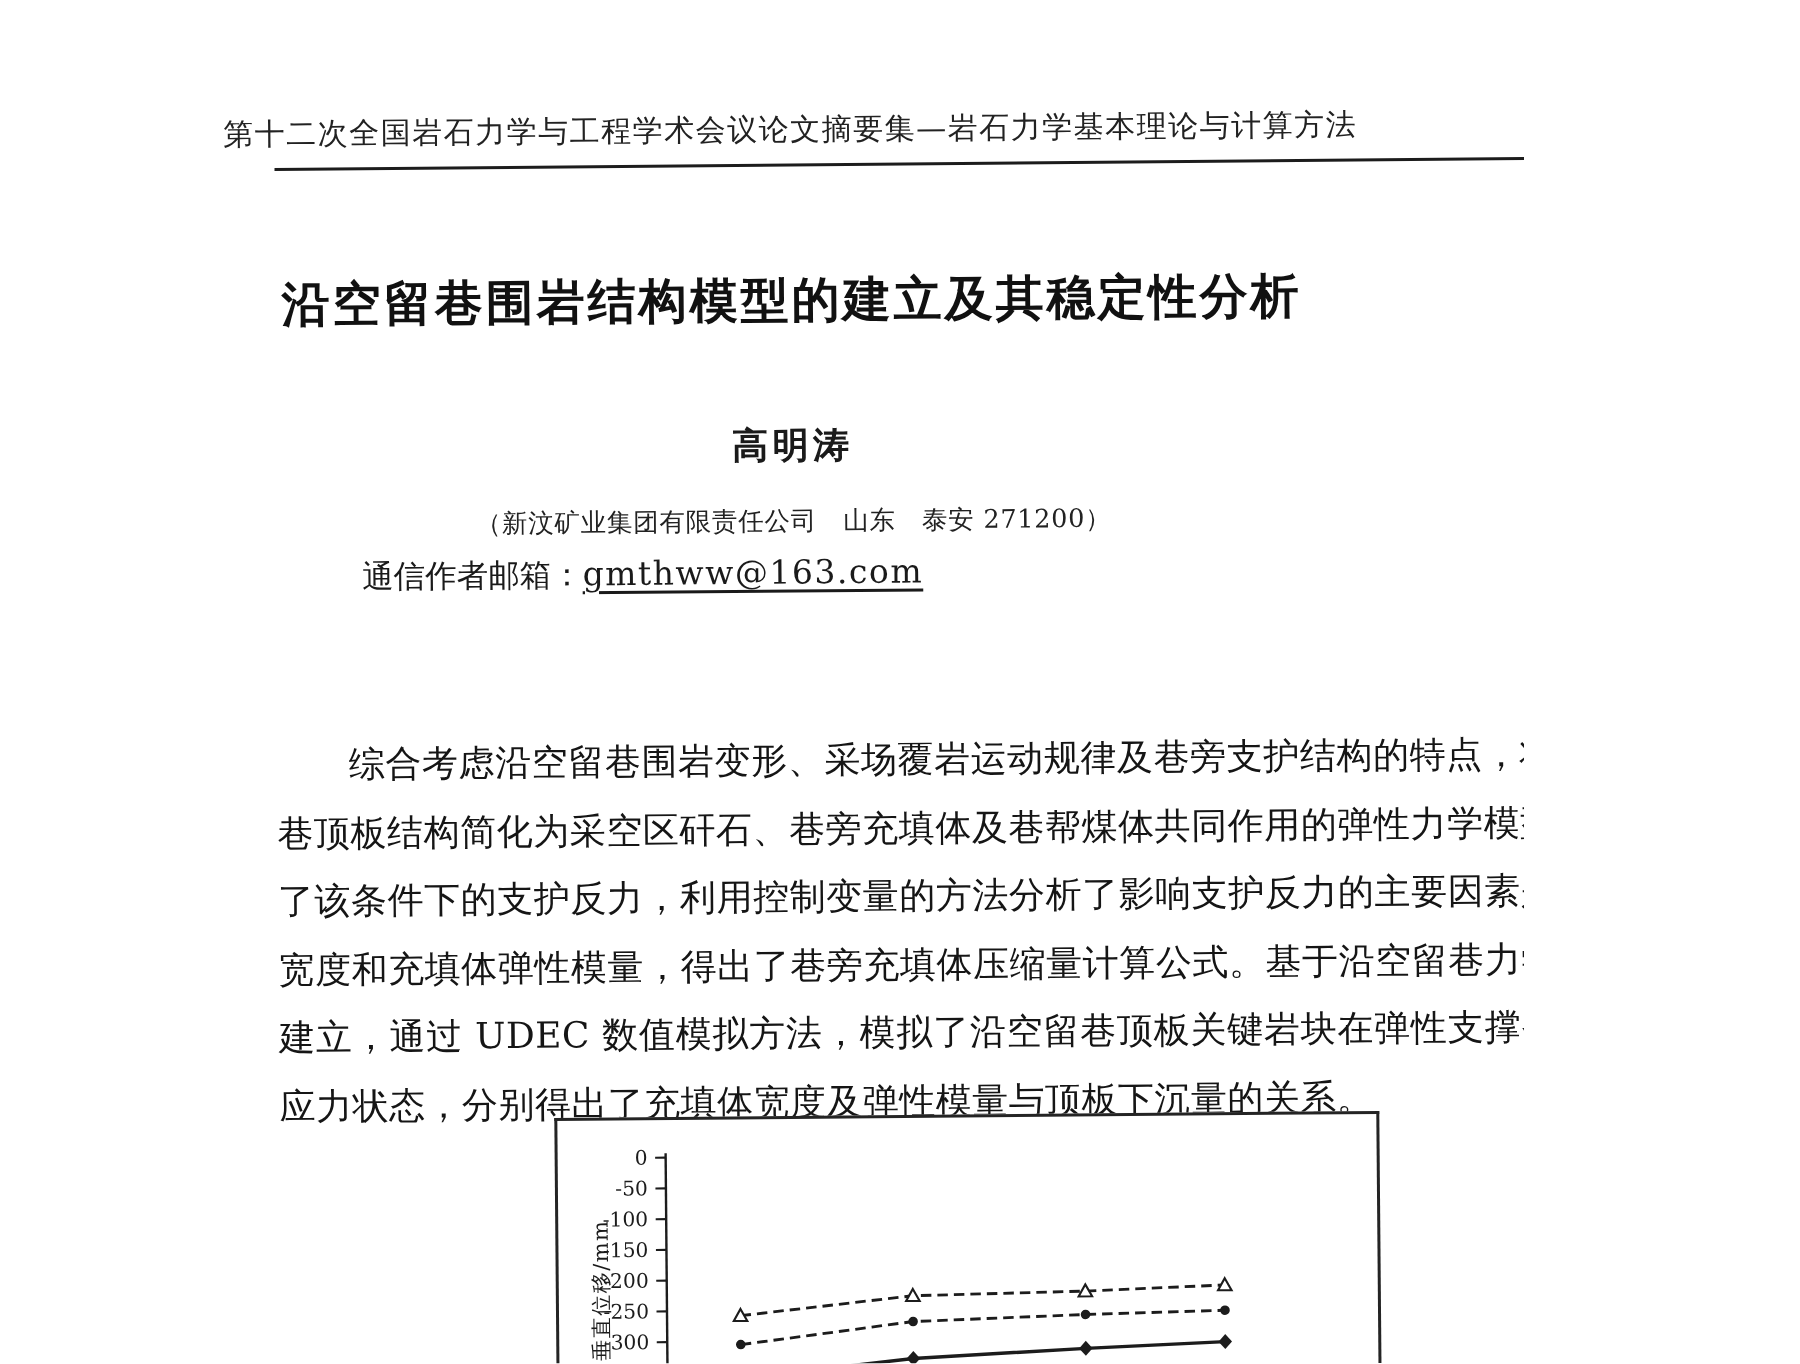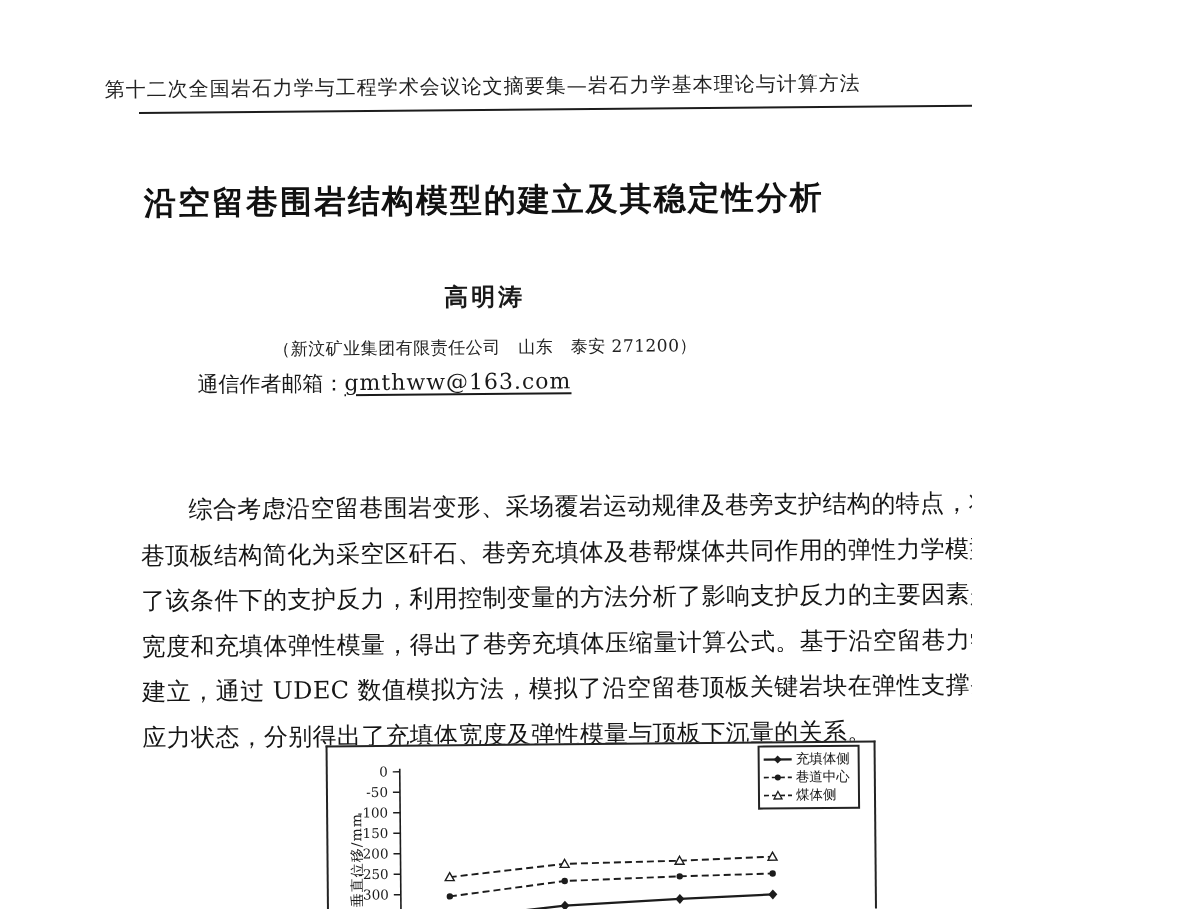--- a/index.html
+++ b/index.html
@@ -1,19 +1,20 @@
 <!DOCTYPE html>
 <html lang="zh"><head>
 <meta charset="utf-8">
 <style>
   html,body{margin:0;padding:0;background:#fff;}
   .page{
     position:relative;width:972px;height:909px;background:#ffffff;
     overflow:hidden;color:#1a1a1a;
     font-family:"DejaVu Serif","Liberation Serif",serif;
+    margin-left:44px;
   }
   .scan{position:absolute;inset:0;transform:rotate(-0.5deg);transform-origin:50% 50%;}
 
   .running-head{position:absolute;top:73px;left:0;width:100%;text-align:center;
     font-size:20px;letter-spacing:1px;color:#222;}
   .head-rule{position:absolute;top:109px;left:142px;width:922px;height:2px;background:#1c1c1c;}
 
   .paper-title{position:absolute;top:179px;left:0;width:100%;text-align:center;
     font-size:32px;font-weight:bold;letter-spacing:2px;color:#111;}
   .author{position:absolute;top:281px;left:0;width:100%;text-align:center;
@@ -87,39 +88,16 @@
           <circle cx="236" cy="135.7" r="3.2" fill="#1c1c1c"></circle>
           <circle cx="351" cy="132.01" r="3.2" fill="#1c1c1c"></circle>
           <circle cx="444" cy="129.95999999999998" r="3.2" fill="#1c1c1c"></circle>
           <polyline points="121,130.8 236,118.5 351,116.4 444,113.1" fill="none" stroke="#1c1c1c" stroke-width="1.9" stroke-dasharray="7 4"></polyline>
           <path d="M 121 126.27999999999997 L 125.5 134.27999999999997 L 116.5 134.27999999999997 Z" fill="#fff" stroke="#1c1c1c" stroke-width="1.4"></path>
           <path d="M 236 113.97999999999999 L 240.5 121.97999999999999 L 231.5 121.97999999999999 Z" fill="#fff" stroke="#1c1c1c" stroke-width="1.4"></path>
           <path d="M 351 111.92999999999999 L 355.5 119.92999999999999 L 346.5 119.92999999999999 Z" fill="#fff" stroke="#1c1c1c" stroke-width="1.4"></path>
           <path d="M 444 108.64999999999999 L 448.5 116.64999999999999 L 439.5 116.64999999999999 Z" fill="#fff" stroke="#1c1c1c" stroke-width="1.4"></path>
         </svg>
       <div class="ylabel">垂直位移/mm</div>
-      <div class="legend" id="legend-rows">
-          <div class="legend-row">
-            <svg width="30" height="12">
-              <line x1="1" y1="6" x2="29" y2="6" stroke="#1c1c1c" stroke-width="2.2"></line>
-              <path d="M 15 2 L 19 6 L 15 10 L 11 6 Z" fill="#1c1c1c"></path>
-            </svg>
-            <span>充填体侧</span>
-          </div>
-          <div class="legend-row">
-            <svg width="30" height="12">
-              <line x1="1" y1="6" x2="29" y2="6" stroke="#1c1c1c" stroke-width="1.6" stroke-dasharray="5 3"></line>
-              <circle cx="15" cy="6" r="3" fill="#1c1c1c"></circle>
-            </svg>
-            <span>巷道中心</span>
-          </div>
-          <div class="legend-row">
-            <svg width="30" height="12">
-              <line x1="1" y1="6" x2="29" y2="6" stroke="#1c1c1c" stroke-width="1.6" stroke-dasharray="5 3"></line>
-              <path d="M 15 2 L 19 9.5 L 11 9.5 Z" fill="#fff" stroke="#1c1c1c" stroke-width="1.3"></path>
-            </svg>
-            <span>煤体侧</span>
-          </div>
-        </div>
     </figure>
 
   </div>
 </div>
 
 </body></html>

